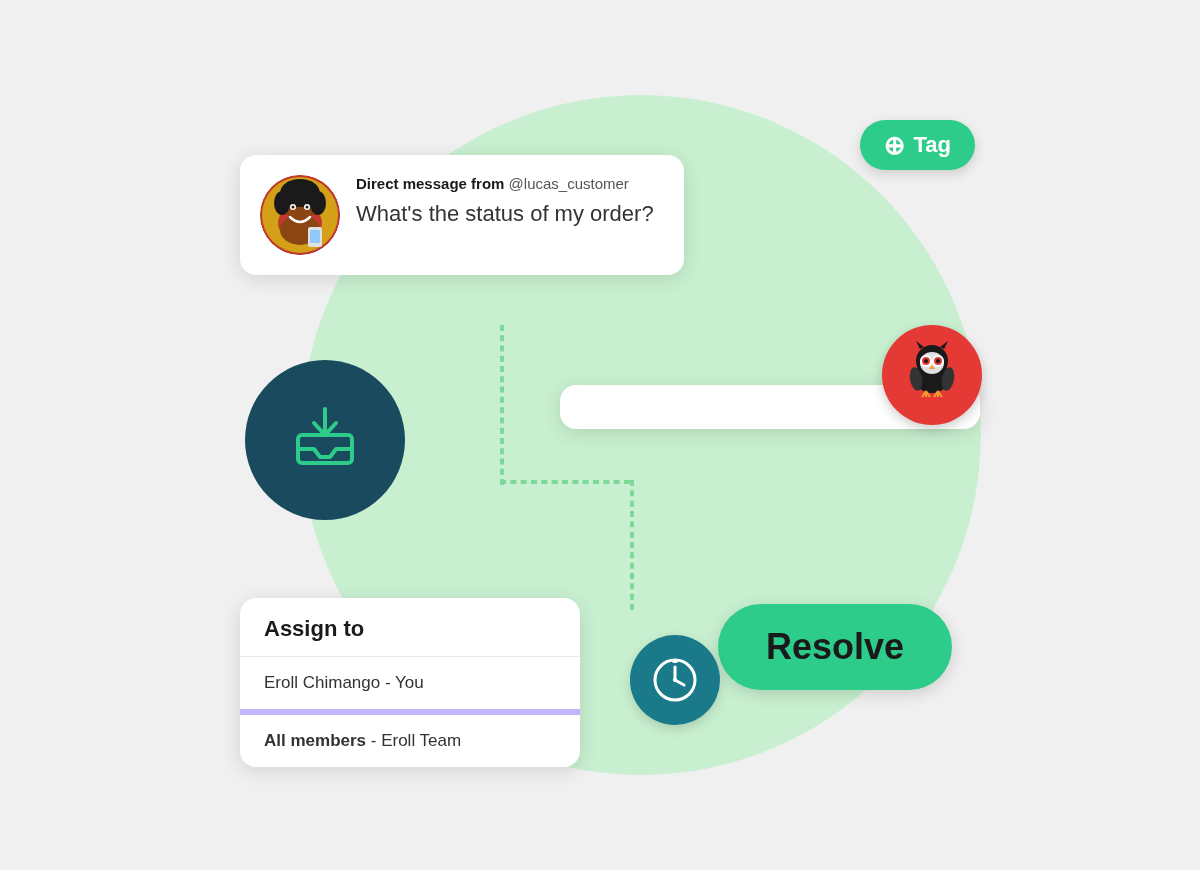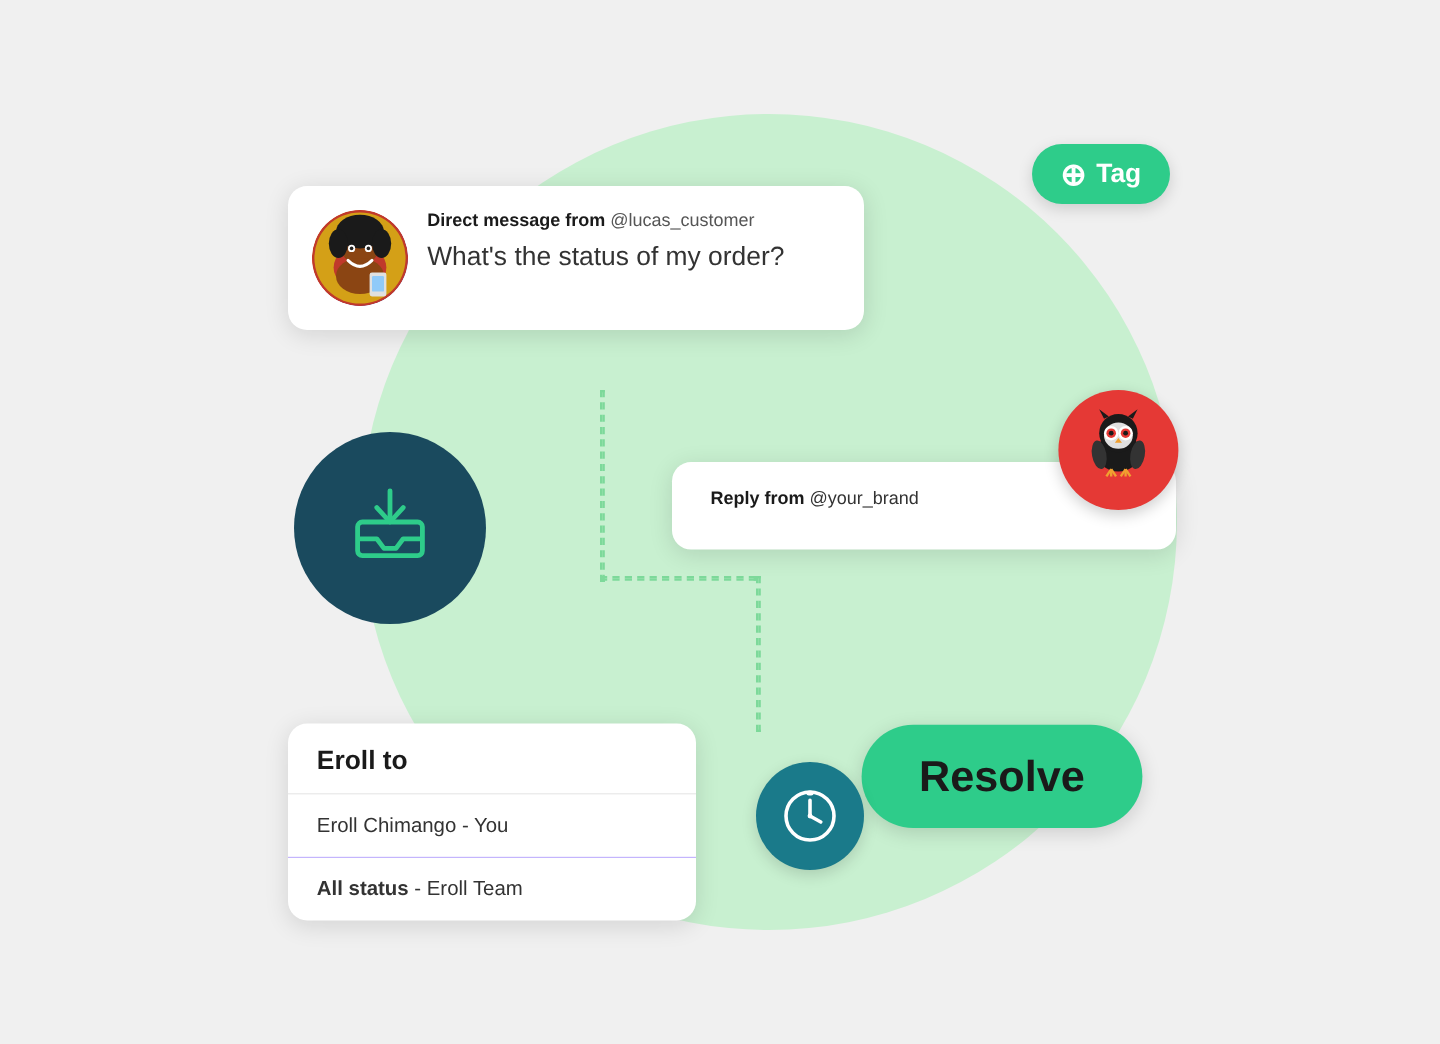--- a/index.html
+++ b/index.html
@@ -82,21 +82,21 @@
 
     
     .dm-card {
       position: absolute;
       top: 130px;
       left: 140px;
       background: #fff;
       border-radius: 16px;
       padding: 20px 28px 20px 20px;
       box-shadow: 0 4px 20px rgba(0,0,0,0.12);
-      width: 480px;
+      width: 444px;
       display: flex;
       align-items: flex-start;
       gap: 16px;
     }
     .avatar {
       width: 80px;
       height: 80px;
       border-radius: 50%;
       background: #e0e0e0;
       flex-shrink: 0;
@@ -214,21 +214,21 @@
       padding: 18px 24px 14px;
       border-bottom: 1px solid #e8e8e8;
     }
     .assign-header-text {
       font-size: 22px;
       font-weight: 800;
       color: #1a1a1a;
     }
     .assign-row {
       padding: 16px 24px;
-      border-bottom: 1px solid #c4b5fd;
+      border-bottom: 6px solid #c4b5fd;
       font-size: 17px;
       color: #333;
     }
     .assign-row:last-child {
       border-bottom: none;
     }
     .assign-row .bold {
       font-weight: 800;
     }
 
@@ -327,24 +327,20 @@
 
       <rect x="8" y="30" width="54" height="28" rx="4" fill="none" stroke="#2ecc8a" stroke-width="4"></rect>
       <path d="M8 44 h16 l6 8 h10 l6 -8 h16" fill="none" stroke="#2ecc8a" stroke-width="4" stroke-linejoin="round"></path>
 
       <line x1="35" y1="4" x2="35" y2="28" stroke="#2ecc8a" stroke-width="4" stroke-linecap="round"></line>
       <polyline points="24,18 35,30 46,18" fill="none" stroke="#2ecc8a" stroke-width="4" stroke-linejoin="round" stroke-linecap="round"></polyline>
     </svg>
   </div>
 
   <div class="reply-card">
-    <div class="reply-header">
-      <strong>Reply from</strong>
-      <span>@your_brand</span>
-    </div>
   </div>
 
   <div class="owl-circle">
     <span class="owl-icon">
       
       <svg width="60" height="60" viewBox="0 0 60 60">
 
         <ellipse cx="30" cy="38" rx="18" ry="16" fill="#1a1a1a"></ellipse>
 
         <circle cx="30" cy="22" r="16" fill="#1a1a1a"></circle>
@@ -371,27 +367,27 @@
         <line x1="24" y1="52" x2="28" y2="58" stroke="#f0a030" stroke-width="2"></line>
         <line x1="36" y1="52" x2="32" y2="58" stroke="#f0a030" stroke-width="2"></line>
         <line x1="36" y1="52" x2="36" y2="58" stroke="#f0a030" stroke-width="2"></line>
         <line x1="36" y1="52" x2="40" y2="58" stroke="#f0a030" stroke-width="2"></line>
       </svg>
     </span>
   </div>
 
   <div class="assign-card">
     <div class="assign-header">
-      <span class="assign-header-text">Eroll to</span>
+      <span class="assign-header-text">Assign to</span>
     </div>
     <div class="assign-row">
       <span>Eroll Chimango - You</span>
     </div>
     <div class="assign-row">
-      <span class="bold">All status</span><span> - Eroll Team</span>
+      <span class="bold">All members</span><span> - Eroll Team</span>
     </div>
   </div>
 
   <div class="resolve-btn">
     <span>Resolve</span>
   </div>
 
   <div class="clock-circle">
     <svg width="50" height="50" viewBox="0 0 50 50">
 

